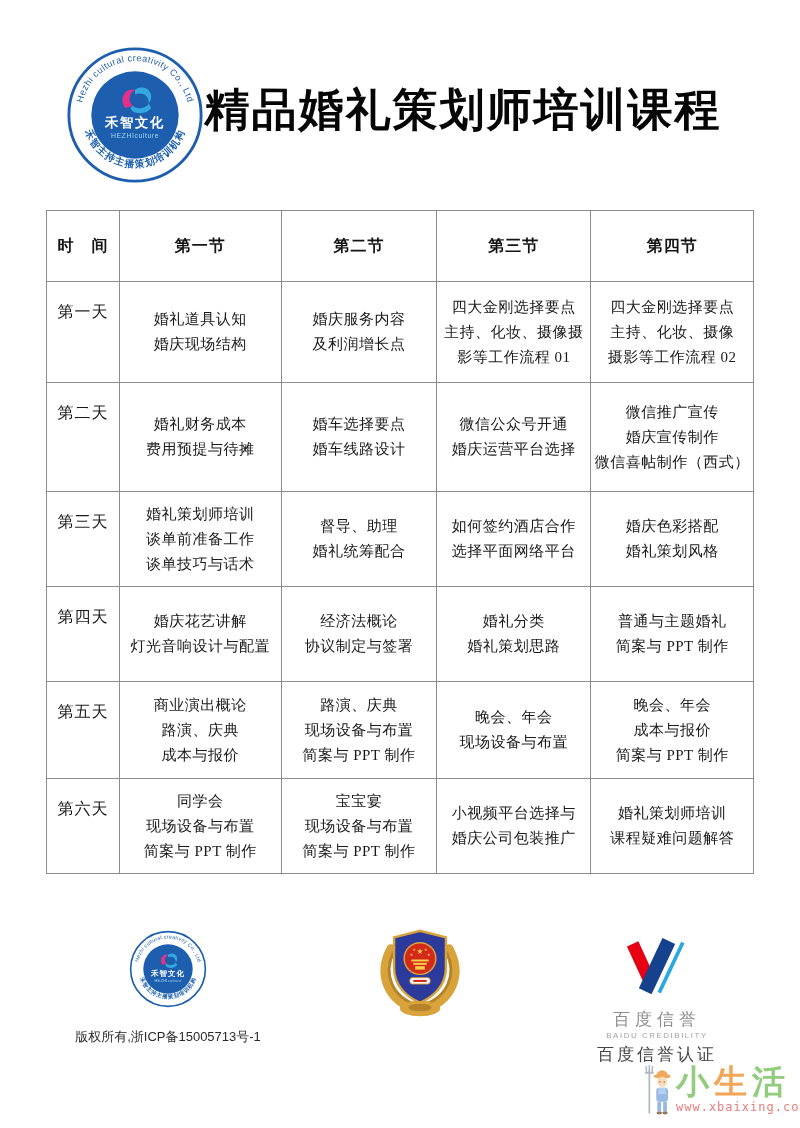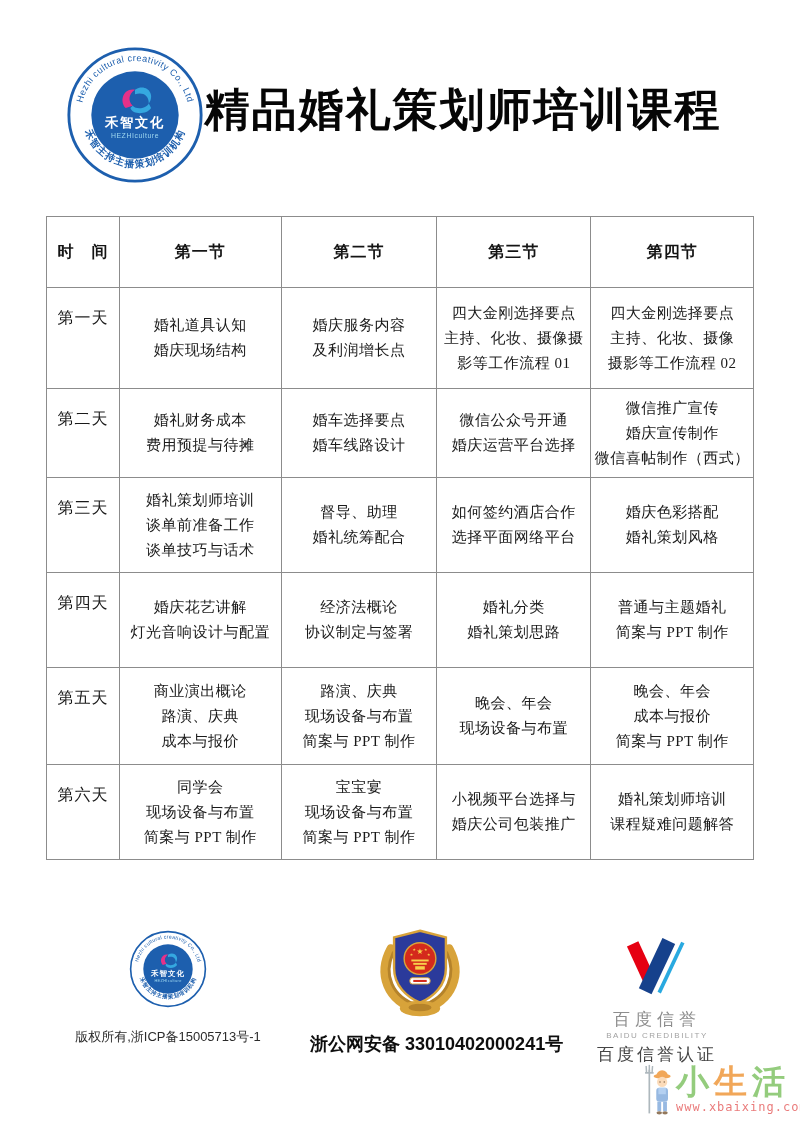--- a/index.html
+++ b/index.html
@@ -14,27 +14,27 @@
   .hdr-logo { position:absolute; left:66px; top:46px; width:138px; height:138px; }
   .page-title {
     position:absolute; left:178px; top:80px; width:570px;
     text-align:center; font-size:45px; font-weight:bold; color:#060606;
     letter-spacing:2px; white-space:nowrap;
     font-family:"Liberation Serif","DejaVu Serif",serif;
   }
 
   
   table.course {
-    position:absolute; left:46px; top:216px; width:708px;
+    position:absolute; left:46px; top:210px; width:708px;
     border-collapse:collapse; table-layout:fixed;
   }
   table.course th, table.course td { border:1px solid #8c8c8c; }
   table.course thead tr { height:71px; }
   table.course tbody tr:nth-child(1){ height:101px;padding-left:19px; }
-  table.course tbody tr:nth-child(2){ height:89px;margin-top:44px; }
+  table.course tbody tr:nth-child(2){ height:109px;margin-top:44px; }
   table.course tbody tr:nth-child(3){ height:95px; }
   table.course tbody tr:nth-child(4){ height:95px; }
   table.course tbody tr:nth-child(5){ height:97px; }
   table.course tbody tr:nth-child(6){ height:95px;padding-left:40px; }
   table.course th {
     font-size:16px; font-weight:bold; letter-spacing:1px;
     text-align:center; vertical-align:middle; color:#141414;
   }
   td.day-cell {
     vertical-align:top; padding-top:20px; text-align:center;
@@ -301,21 +301,20 @@
       <text x="41" y="33" font-size="4" fill="var(--badge-star)" text-anchor="middle">★</text>
       <text x="59" y="33" font-size="4" fill="var(--badge-star)" text-anchor="middle">★</text>
       <text x="44" y="28" font-size="4" fill="var(--badge-star)" text-anchor="middle">★</text>
       <text x="56" y="28" font-size="4" fill="var(--badge-star)" text-anchor="middle">★</text>
       <rect x="41" y="37" width="18" height="2" fill="var(--badge-star)"></rect>
       <rect x="43" y="40.5" width="14" height="2" fill="var(--badge-star)"></rect>
       <rect x="45" y="44" width="10" height="3.5" fill="var(--badge-star)"></rect>
       <rect x="39.5" y="56" width="21" height="6.5" rx="2.5" fill="#ffffff" stroke="var(--badge-gold)" stroke-width="1"></rect>
       <rect x="43" y="58.2" width="14" height="2.2" fill="var(--badge-red)"></rect>
     </svg>
-    <div class="police-text">浙公网安备 33010402000241号</div>
   </div>
 
   <div class="footer-group fg-right">
     <svg class="baidu-logo" viewBox="0 0 100 84">
       <line x1="17" y1="8" x2="41" y2="60" stroke="var(--baidu-red)" stroke-width="17"></line>
       <line x1="66" y1="4" x2="34" y2="72" stroke="var(--baidu-blue)" stroke-width="19"></line>
       <line x1="85" y1="6" x2="53" y2="74" stroke="var(--baidu-cyan)" stroke-width="5"></line>
     </svg>
     <div class="baidu-cn">百度信誉</div>
     <div class="baidu-en">BAIDU CREDIBILITY</div>

